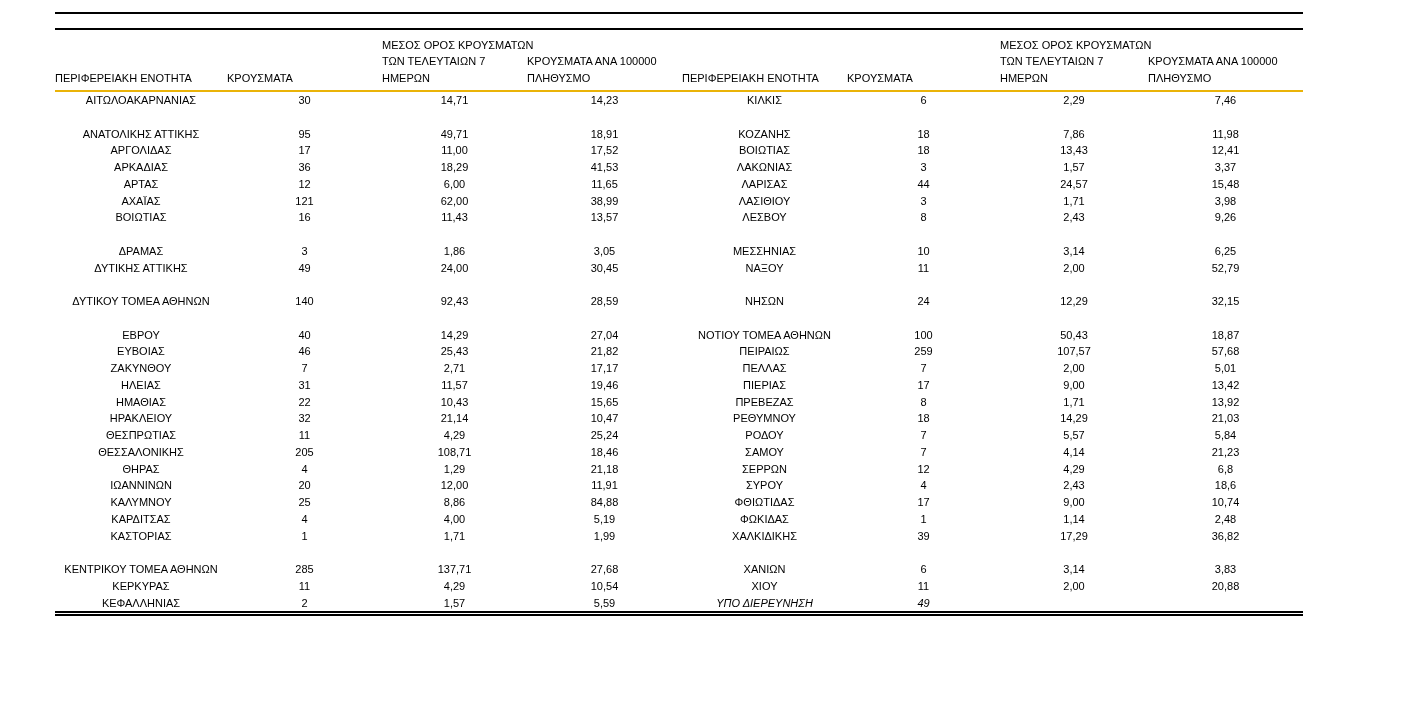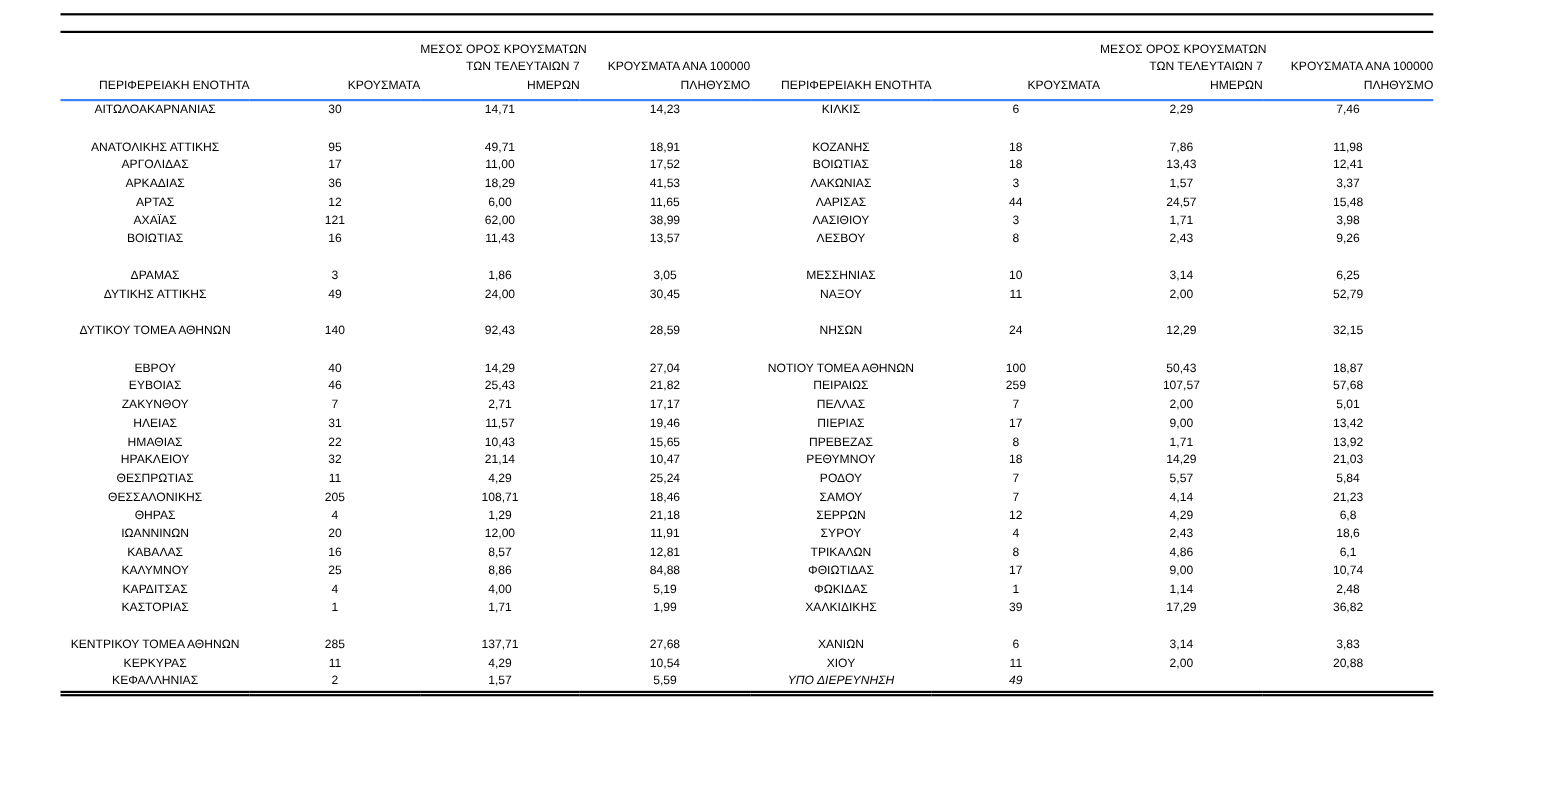--- a/index.html
+++ b/index.html
@@ -33,26 +33,26 @@
     left: 0;
     width: 1248px;
     border-collapse: collapse;
     table-layout: fixed;
   }
   table.cases th {
     font-weight: normal;
     font-size: 11px;
     line-height: 16.5px;
     vertical-align: bottom;
-    text-align: right;
+    text-align: left;
     white-space: nowrap;
     overflow: visible;
     height: 50px;
     padding: 0 0 4px 0;
-    border-bottom: 2px solid #3b82f6;
+    border-bottom: 2px solid #eab308;
   }
   table.cases td {
     font-size: 11px;
     line-height: 16.75px;
     height: 16.75px;
     padding: 0;
     text-align: center;
     vertical-align: middle;
     white-space: nowrap;
     overflow: visible;
@@ -351,30 +351,20 @@
             <td>ΙΩΑΝΝΙΝΩΝ</td>
             <td>20</td>
             <td>12,00</td>
             <td>11,91</td>
             <td>ΣΥΡΟΥ</td>
             <td>4</td>
             <td>2,43</td>
             <td>18,6</td>
           </tr>
           <tr>
-            <td>ΚΑΒΑΛΑΣ</td>
-            <td>16</td>
-            <td>8,57</td>
-            <td>12,81</td>
-            <td>ΤΡΙΚΑΛΩΝ</td>
-            <td>8</td>
-            <td>4,86</td>
-            <td>6,1</td>
-          </tr>
-          <tr>
             <td>ΚΑΛΥΜΝΟΥ</td>
             <td>25</td>
             <td>8,86</td>
             <td>84,88</td>
             <td>ΦΘΙΩΤΙΔΑΣ</td>
             <td>17</td>
             <td>9,00</td>
             <td>10,74</td>
           </tr>
           <tr>

